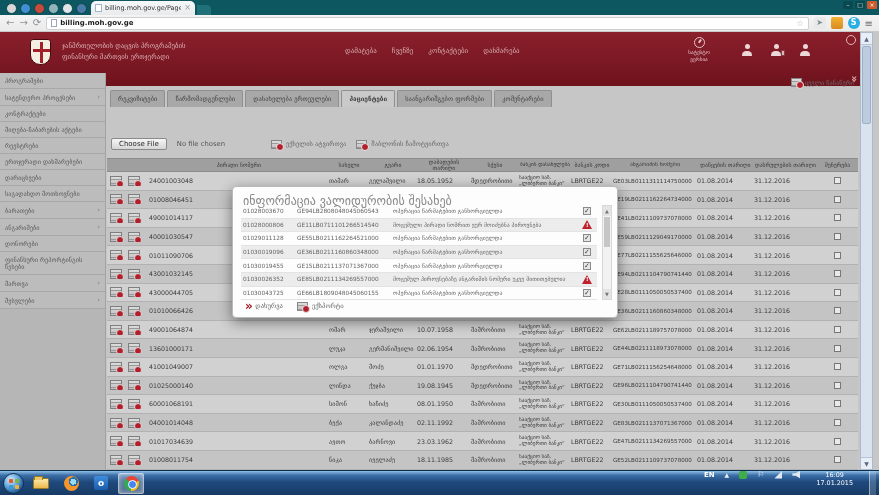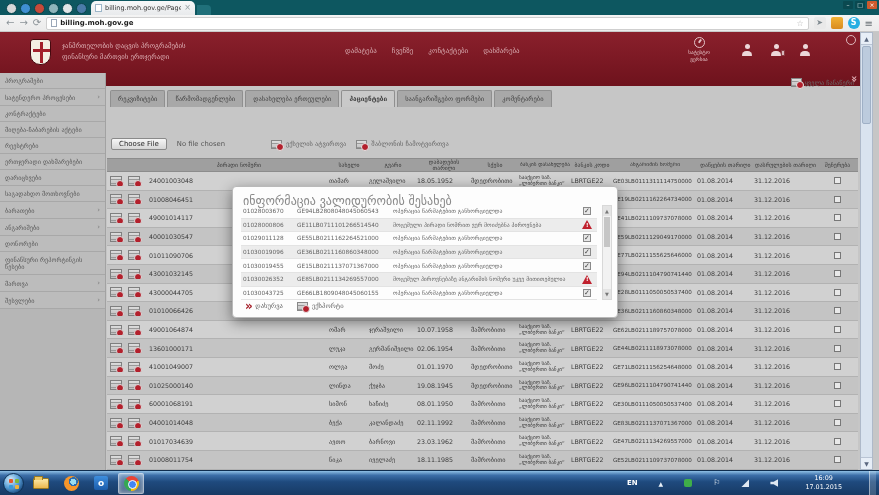--- a/index.html
+++ b/index.html
@@ -141,21 +141,21 @@
   .orb i:nth-child(3){left:5px;top:11px;background:#3a9ad9}
   .orb i:nth-child(4){left:11px;top:11px;background:#f0b33a}
   .tb-btn{width:26px;height:21px;display:flex;align-items:center;justify-content:center;border-radius:2px}
   .tb-btn.active{background:rgba(255,255,255,.28);border:1px solid rgba(255,255,255,.5);box-shadow:inset 0 0 4px rgba(255,255,255,.5)}
   .ic-folder{width:16px;height:11px;background:linear-gradient(#fbe9a8,#ecb84e);border:1px solid #9a7a22;border-radius:1px;position:relative}
   .ic-folder::before{content:"";position:absolute;top:-3px;left:0;width:7px;height:3px;background:#ecc866;border:1px solid #9a7a22;border-bottom:none;border-radius:1px 1px 0 0}
   .ic-ff{width:15px;height:15px;border-radius:50%;background:radial-gradient(circle at 62% 38%,#9adcf0 0 22%,#2a6cb0 23% 34%,#f6952a 35% 70%,#dd5d14 100%)}
   .ic-ol{width:14px;height:14px;border-radius:2px;background:linear-gradient(#3e8ede,#1b5cab);color:#fff;font-size:9px;font-weight:bold;text-align:center;line-height:14px}
   .ic-cr{width:15px;height:15px;border-radius:50%;background:conic-gradient(from -50deg,#e84335 0 33%,#fbbc05 0 66%,#34a853 0 100%);position:relative}
   .ic-cr::after{content:"";position:absolute;left:4px;top:4px;width:7px;height:7px;border-radius:50%;background:#4285f4;border:1.5px solid #fff}
-  .tray{margin-left:auto;display:flex;align-items:center;gap:21px;color:#fff}
+  .tray{margin-left:auto;display:flex;gap:10px;color:#fff}
   .tray .lang{font-size:7px;font-weight:bold}
   .tray .g{font-size:6px;color:#e8f0f8}
   .tr-ic{width:8px;height:8px}
   .tr-green{background:#3fae49;border-radius:2px}
   .tr-flag{font-size:8px;line-height:8px;color:#f2f6fa}
   .tr-net{position:relative;background:#dfe8f2;clip-path:polygon(0 100%,100% 0,100% 100%)}
   .tr-spk{background:#dfe8f2;clip-path:polygon(0 35%,40% 35%,100% 0,100% 100%,40% 65%,0 65%)}
   .clock{text-align:center;font-size:6.4px;line-height:1.35;color:#fff;padding:0 6px}
   .show-desk{width:7px;height:25px;background:rgba(255,255,255,.18);border-left:1px solid rgba(255,255,255,.45)}
 </style>

